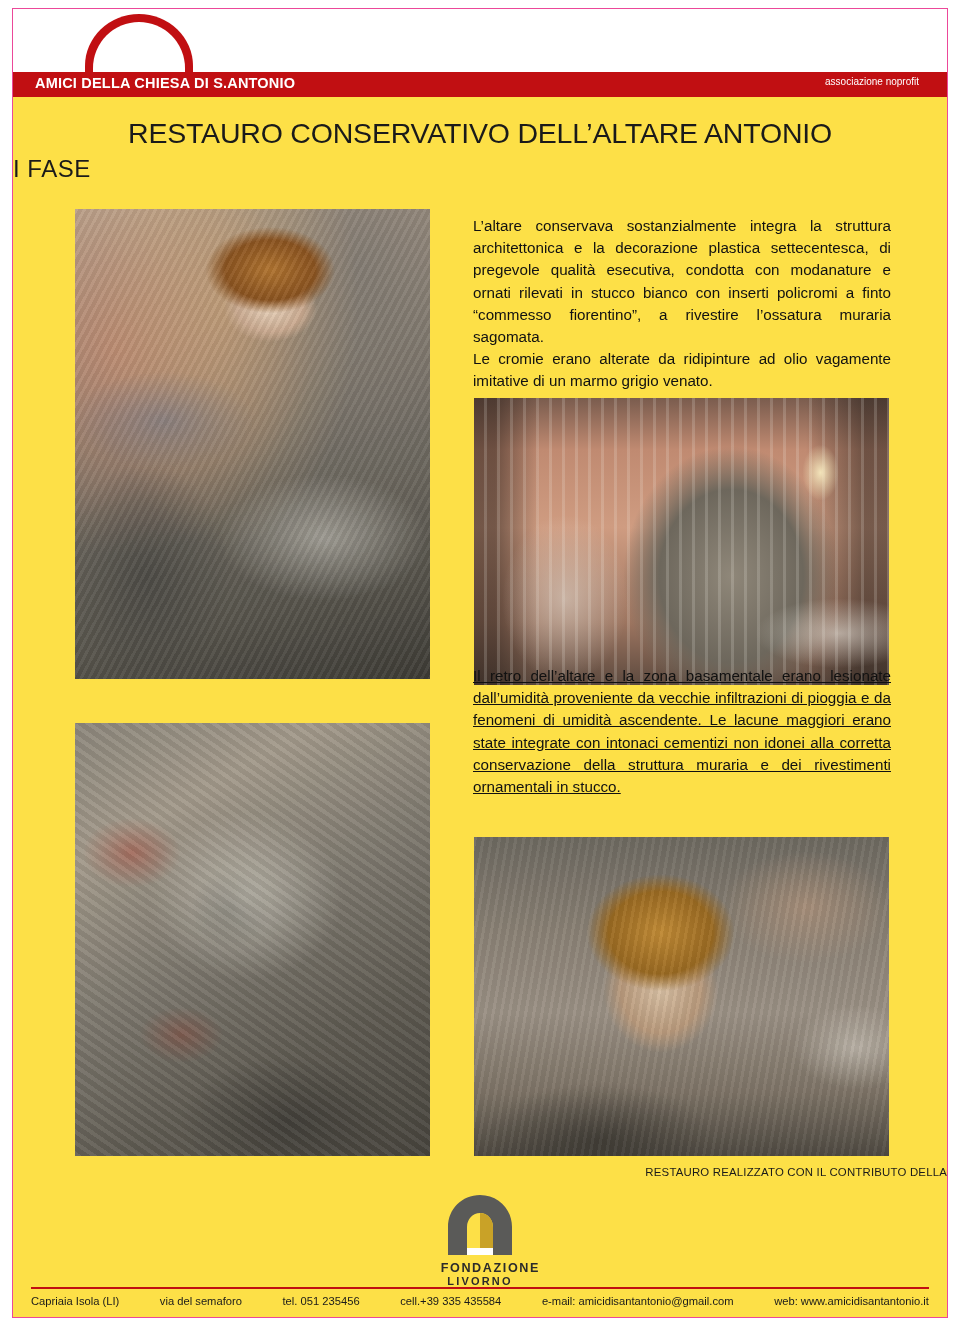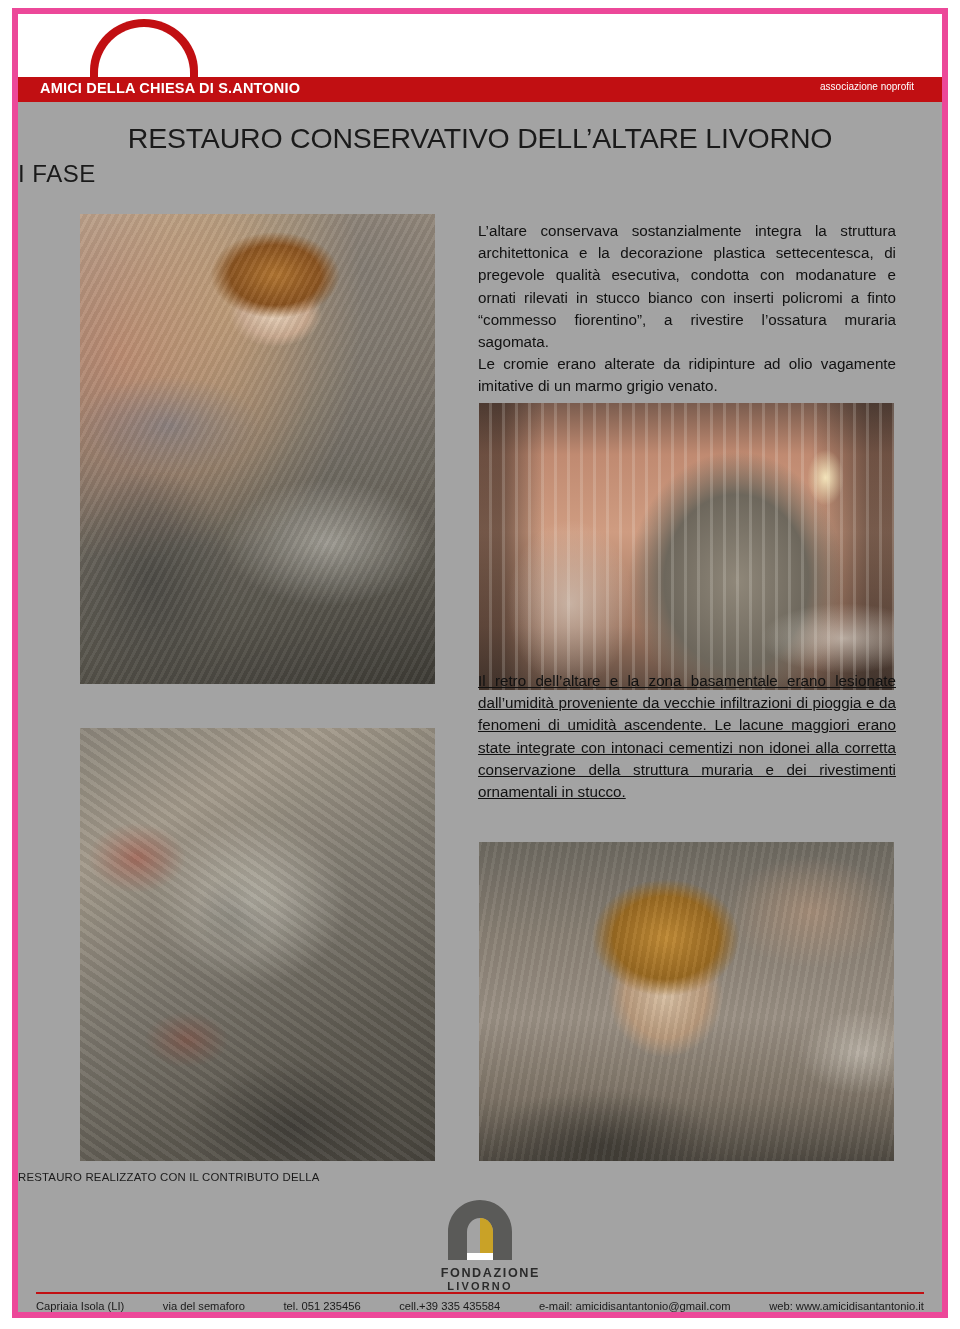--- a/index.html
+++ b/index.html
@@ -14,23 +14,23 @@
     color: #000;
     position: relative;
     overflow: hidden;
   }
   .page {
     position: absolute;
     left: 12px;
     top: 8px;
     width: 936px;
     height: 1310px;
-    border: 6px solid #ec4899;
+    border: 1px solid #ec4899;
     box-sizing: border-box;
-    background: #a3a3a3;
+    background: #fde047;
   }
 
   
   .header-band {
     position: absolute;
     left: 0;
     top: 0;
     width: 100%;
     height: 88px;
     background: #c10f12;
@@ -221,21 +221,21 @@
   }
   #text-block-1 { left: 460px; top: 206px; width: 418px; }
   #text-block-2 { left: 460px; top: 656px; width: 418px; text-decoration: underline; }
 
   
   .sponsor-caption {
     position: absolute;
     left: 0;
     top: 1157px;
     width: 100%;
-    text-align: left;
+    text-align: right;
     font-size: 11.4px;
     letter-spacing: 0.2px;
     color: #1a1a1a;
   }
   .logo-wrap {
     position: absolute;
     left: 50%;
     top: 1184px;
     transform: translateX(-50%);
     width: 120px;
@@ -294,21 +294,21 @@
     <div class="header-white-cut"></div>
     <div class="header-arch">
       <div class="arch-shape"></div>
       <div class="arch-inner"></div>
     </div>
     <div class="header-right-white"></div>
     <div class="header-title">AMICI DELLA CHIESA DI S.ANTONIO</div>
     <div class="header-sub">associazione noprofit</div>
   </div>
 
-  <div class="doc-title">RESTAURO CONSERVATIVO DELL’ALTARE LIVORNO</div>
+  <div class="doc-title">RESTAURO CONSERVATIVO DELL’ALTARE ANTONIO</div>
   <div class="doc-subtitle">I  FASE</div>
 
   <div class="photo" id="photo-altar-detail">
     <div class="ph-layer l1"></div>
       <div class="ph-layer l2"></div>
       <div class="ph-layer l3"></div>
   </div>
 
   <div class="photo" id="photo-church-interior">
     <div class="ph-layer l1"></div>

